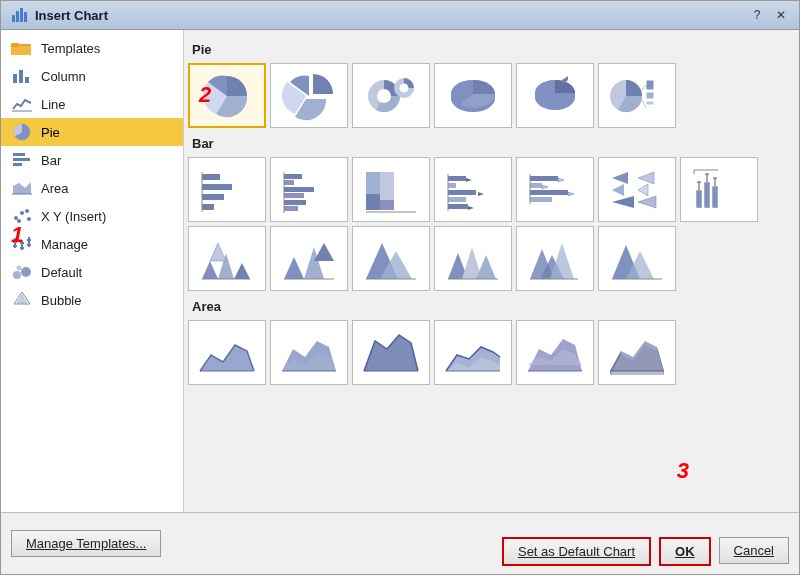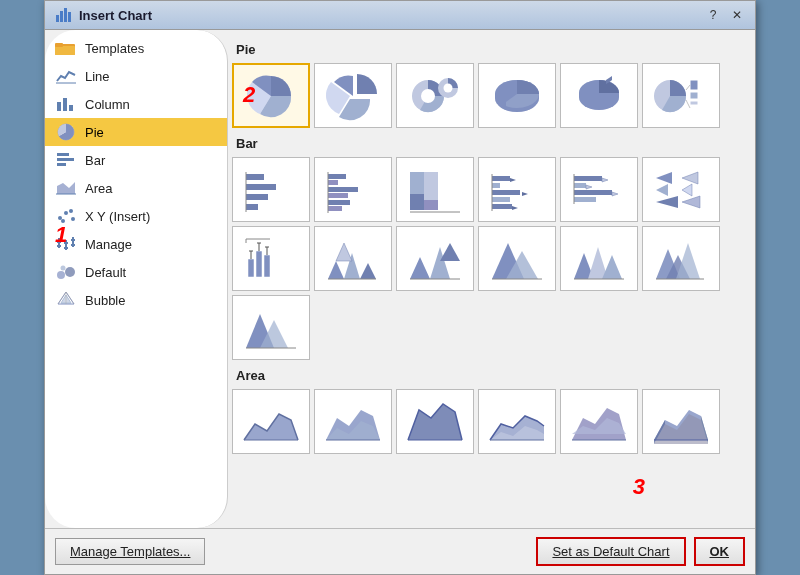--- a/index.html
+++ b/index.html
@@ -9,21 +9,21 @@
       align-items: center;
       justify-content: center;
       height: 100vh;
       font-family: 'Segoe UI', Tahoma, Arial, sans-serif;
       font-size: 13px;
     }
     .dialog {
       background: #f0f0f0;
       border: 1px solid #999;
       box-shadow: 2px 2px 8px rgba(0,0,0,0.4);
-      width: 712px;
+      width: 800px;
       height: 575px;
       display: flex;
       flex-direction: column;
     }
     .title-bar {
       background: linear-gradient(to bottom, #cdd9e8, #b0c4de);
       padding: 6px 10px;
       display: flex;
       align-items: center;
       justify-content: space-between;
@@ -56,21 +56,20 @@
       flex: 1;
       overflow: hidden;
     }
     
     .sidebar {
       width: 183px;
       background: white;
       border-right: 1px solid #ccc;
       overflow-y: auto;
       padding: 4px 0;
-      border-radius: 31px;
     }
     .sidebar-item {
       display: flex;
       align-items: center;
       gap: 8px;
       padding: 5px 10px;
       cursor: pointer;
       font-size: 13px;
       color: #222;
     }
@@ -132,21 +131,21 @@
     
     .bottom-bar {
       border-top: 1px solid #bbb;
       padding: 8px 10px;
       display: flex;
       align-items: center;
       justify-content: space-between;
       background: #f0f0f0;
     }
     .bottom-left { display: flex; gap: 8px; }
-    .bottom-right { display: flex; gap: 8px; align-items: flex-start; }
+    .bottom-right { display: flex; gap: 8px; align-items: flex-start; margin-top: 16px; }
     .btn {
       padding: 5px 14px;
       border: 1px solid #999;
       background: linear-gradient(to bottom, #f5f5f5, #e0e0e0);
       cursor: pointer;
       font-size: 13px;
       color: #222;
       text-decoration: underline;
     }
     .btn.primary {
@@ -231,36 +230,36 @@
             <rect x="0" y="6" width="20" height="9" rx="1" fill="#f0b840"></rect>
             <rect x="0" y="3" width="8" height="4" rx="1" fill="#e8a030"></rect>
           </svg>
         </div>
         <span>Templates</span>
       </div>
 
       <div class="sidebar-item">
         <div class="sidebar-icon">
           <svg width="20" height="16" viewBox="0 0 20 16">
-            <polyline points="1,13 5,8 9,10 13,4 19,7" fill="none" stroke="#6080b0" stroke-width="2"></polyline>
-            <line x1="0" y1="15" x2="20" y2="15" stroke="#6080b0" stroke-width="1"></line>
-          </svg>
-        </div>
-        <span>Line</span>
-      </div>
-
-      <div class="sidebar-item">
-        <div class="sidebar-icon">
-          <svg width="20" height="16" viewBox="0 0 20 16">
             <rect x="1" y="6" width="4" height="9" fill="#6080b0"></rect>
             <rect x="7" y="2" width="4" height="13" fill="#6080b0"></rect>
             <rect x="13" y="9" width="4" height="6" fill="#6080b0"></rect>
           </svg>
         </div>
         <span>Column</span>
+      </div>
+
+      <div class="sidebar-item">
+        <div class="sidebar-icon">
+          <svg width="20" height="16" viewBox="0 0 20 16">
+            <polyline points="1,13 5,8 9,10 13,4 19,7" fill="none" stroke="#6080b0" stroke-width="2"></polyline>
+            <line x1="0" y1="15" x2="20" y2="15" stroke="#6080b0" stroke-width="1"></line>
+          </svg>
+        </div>
+        <span>Line</span>
       </div>
 
       <div class="sidebar-item active">
         <div class="sidebar-icon">
           <svg width="18" height="18" viewBox="0 0 18 18">
             <circle cx="9" cy="9" r="8" fill="white" stroke="#aaa"></circle>
             <path d="M9,9 L9,1 A8,8 0 1,1 2,13 Z" fill="#8090c0"></path>
             <path d="M9,9 L2,13 A8,8 0 0,1 9,1 Z" fill="#c0c8e0"></path>
           </svg>
         </div>
@@ -605,15 +604,16 @@
     </div>
   </div>
 
   <div class="bottom-bar">
     <div class="bottom-left">
       <button class="btn">Manage Templates...</button>
     </div>
     <div class="bottom-right">
       <button class="btn default-btn">Set as Default Chart</button>
       <button class="btn primary">OK</button>
+      <button class="btn">Cancel</button>
     </div>
   </div>
 </div>
 
 </body></html>

